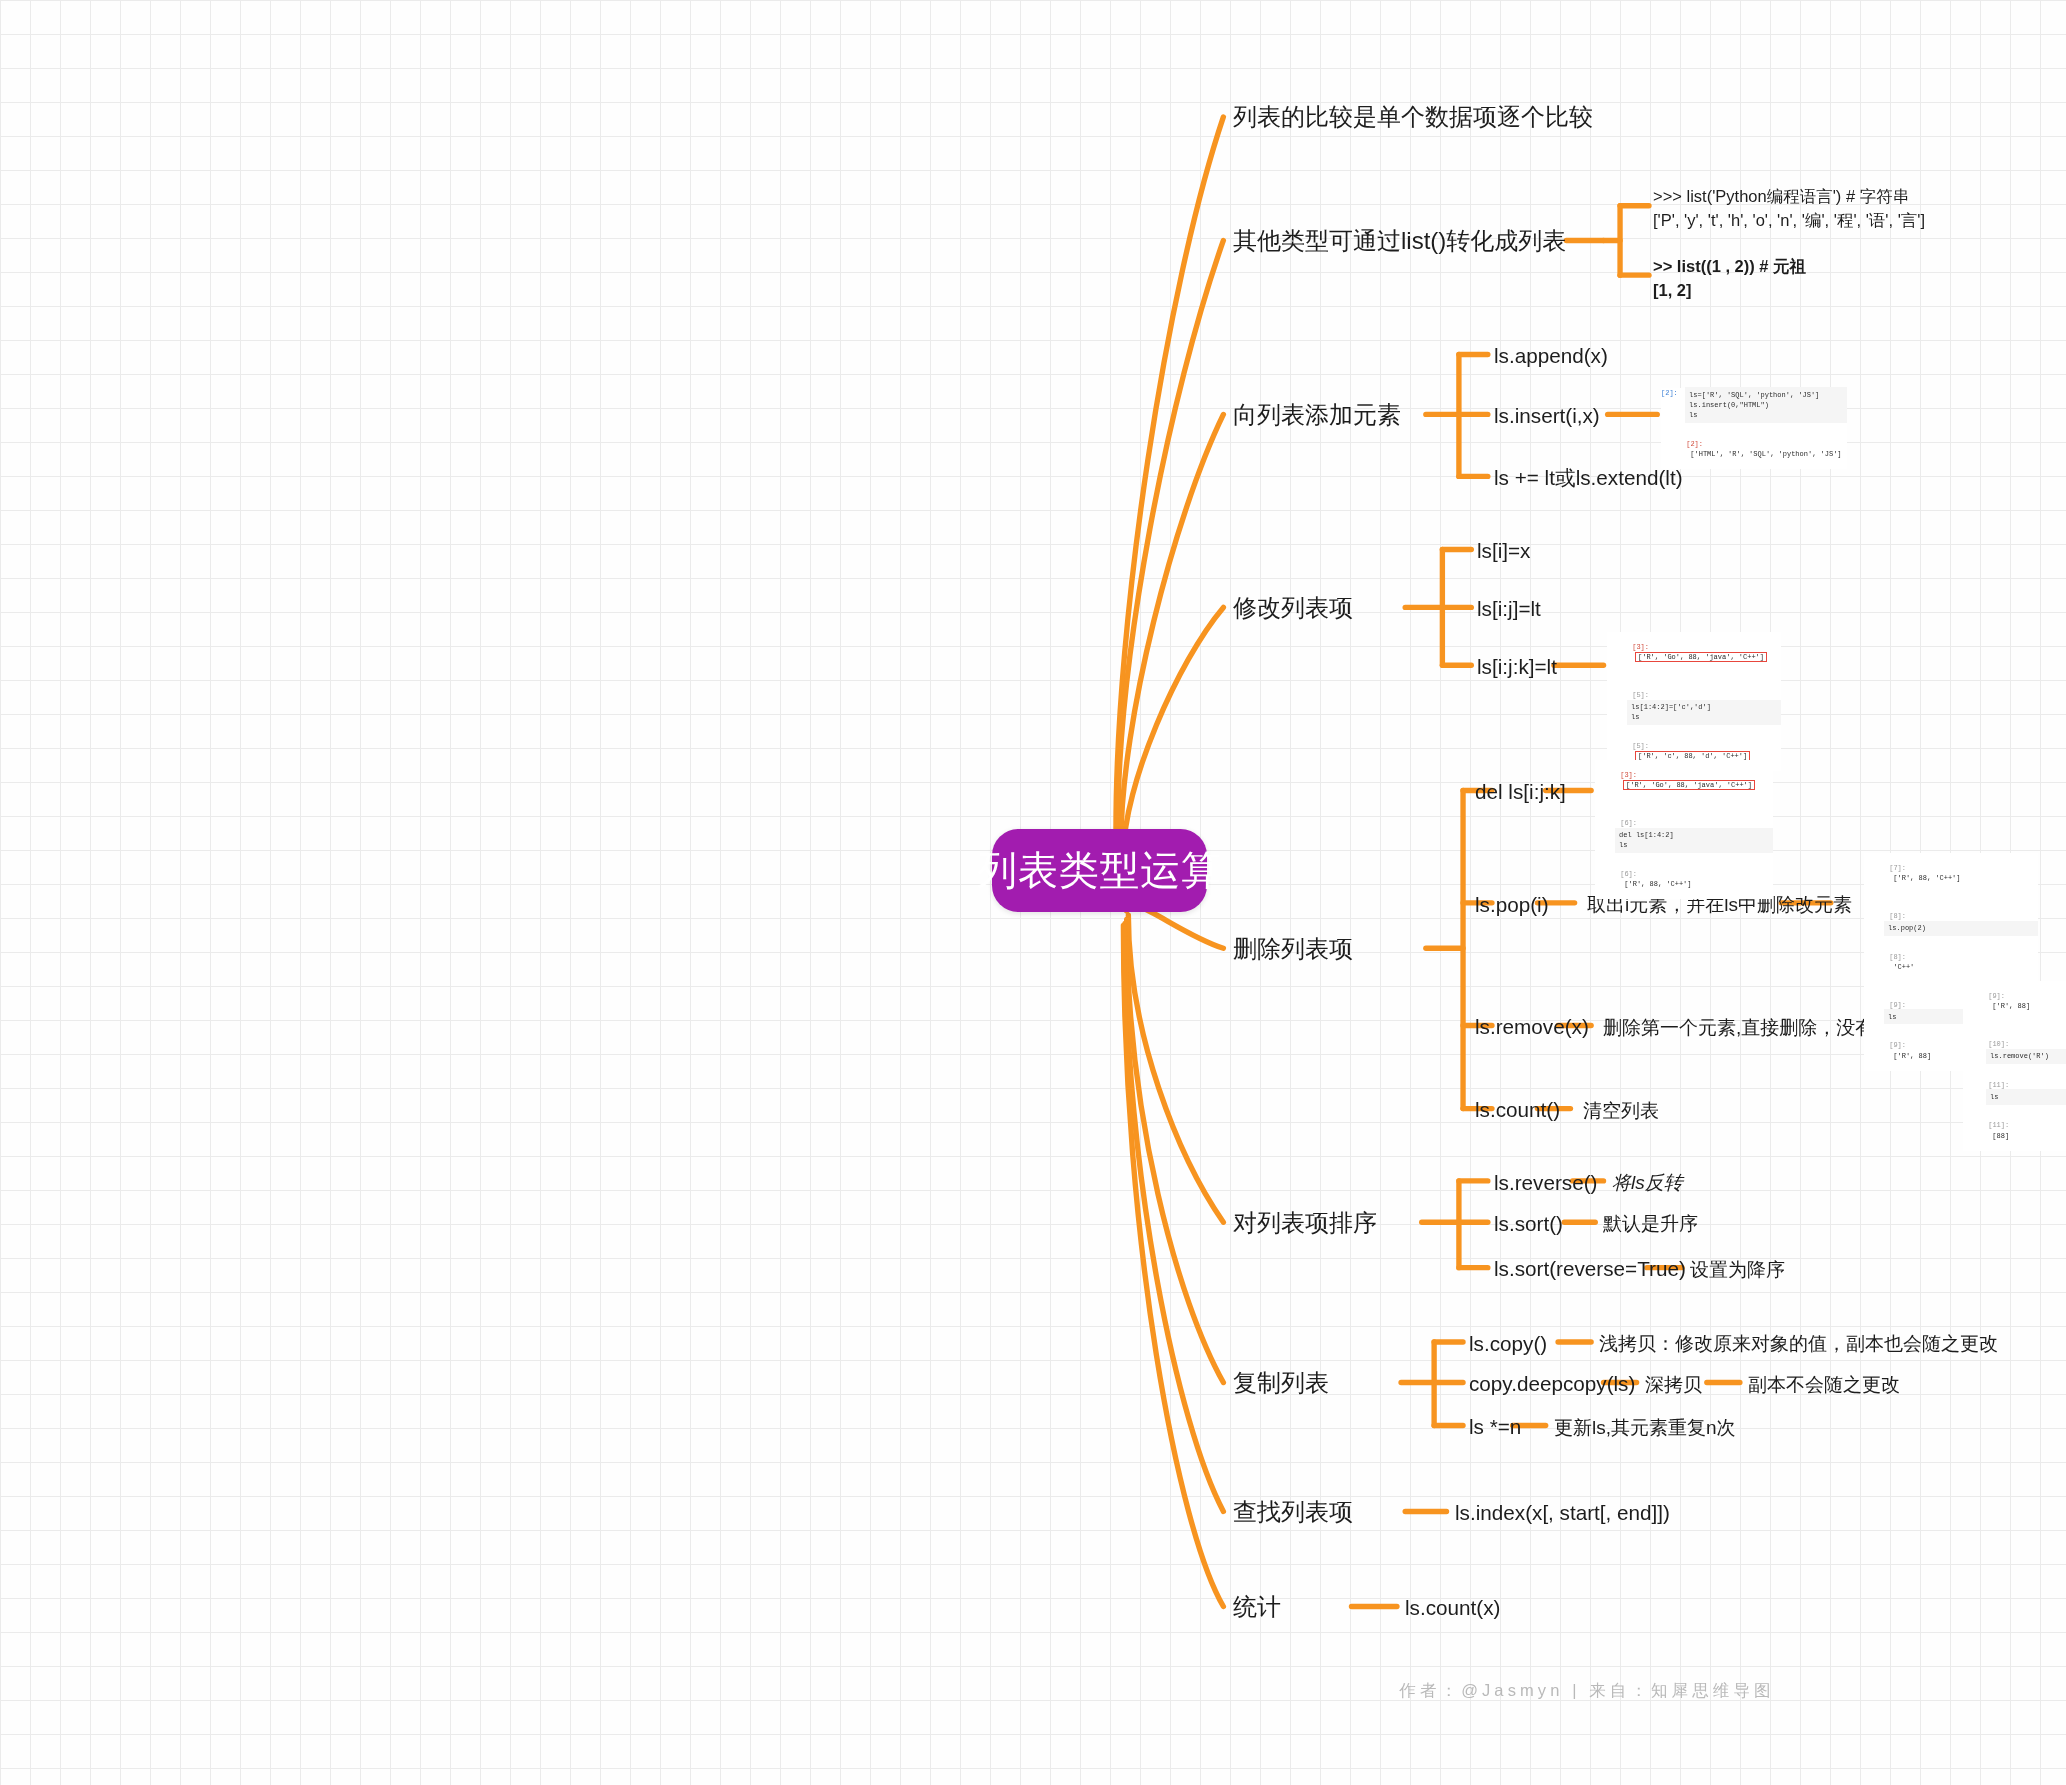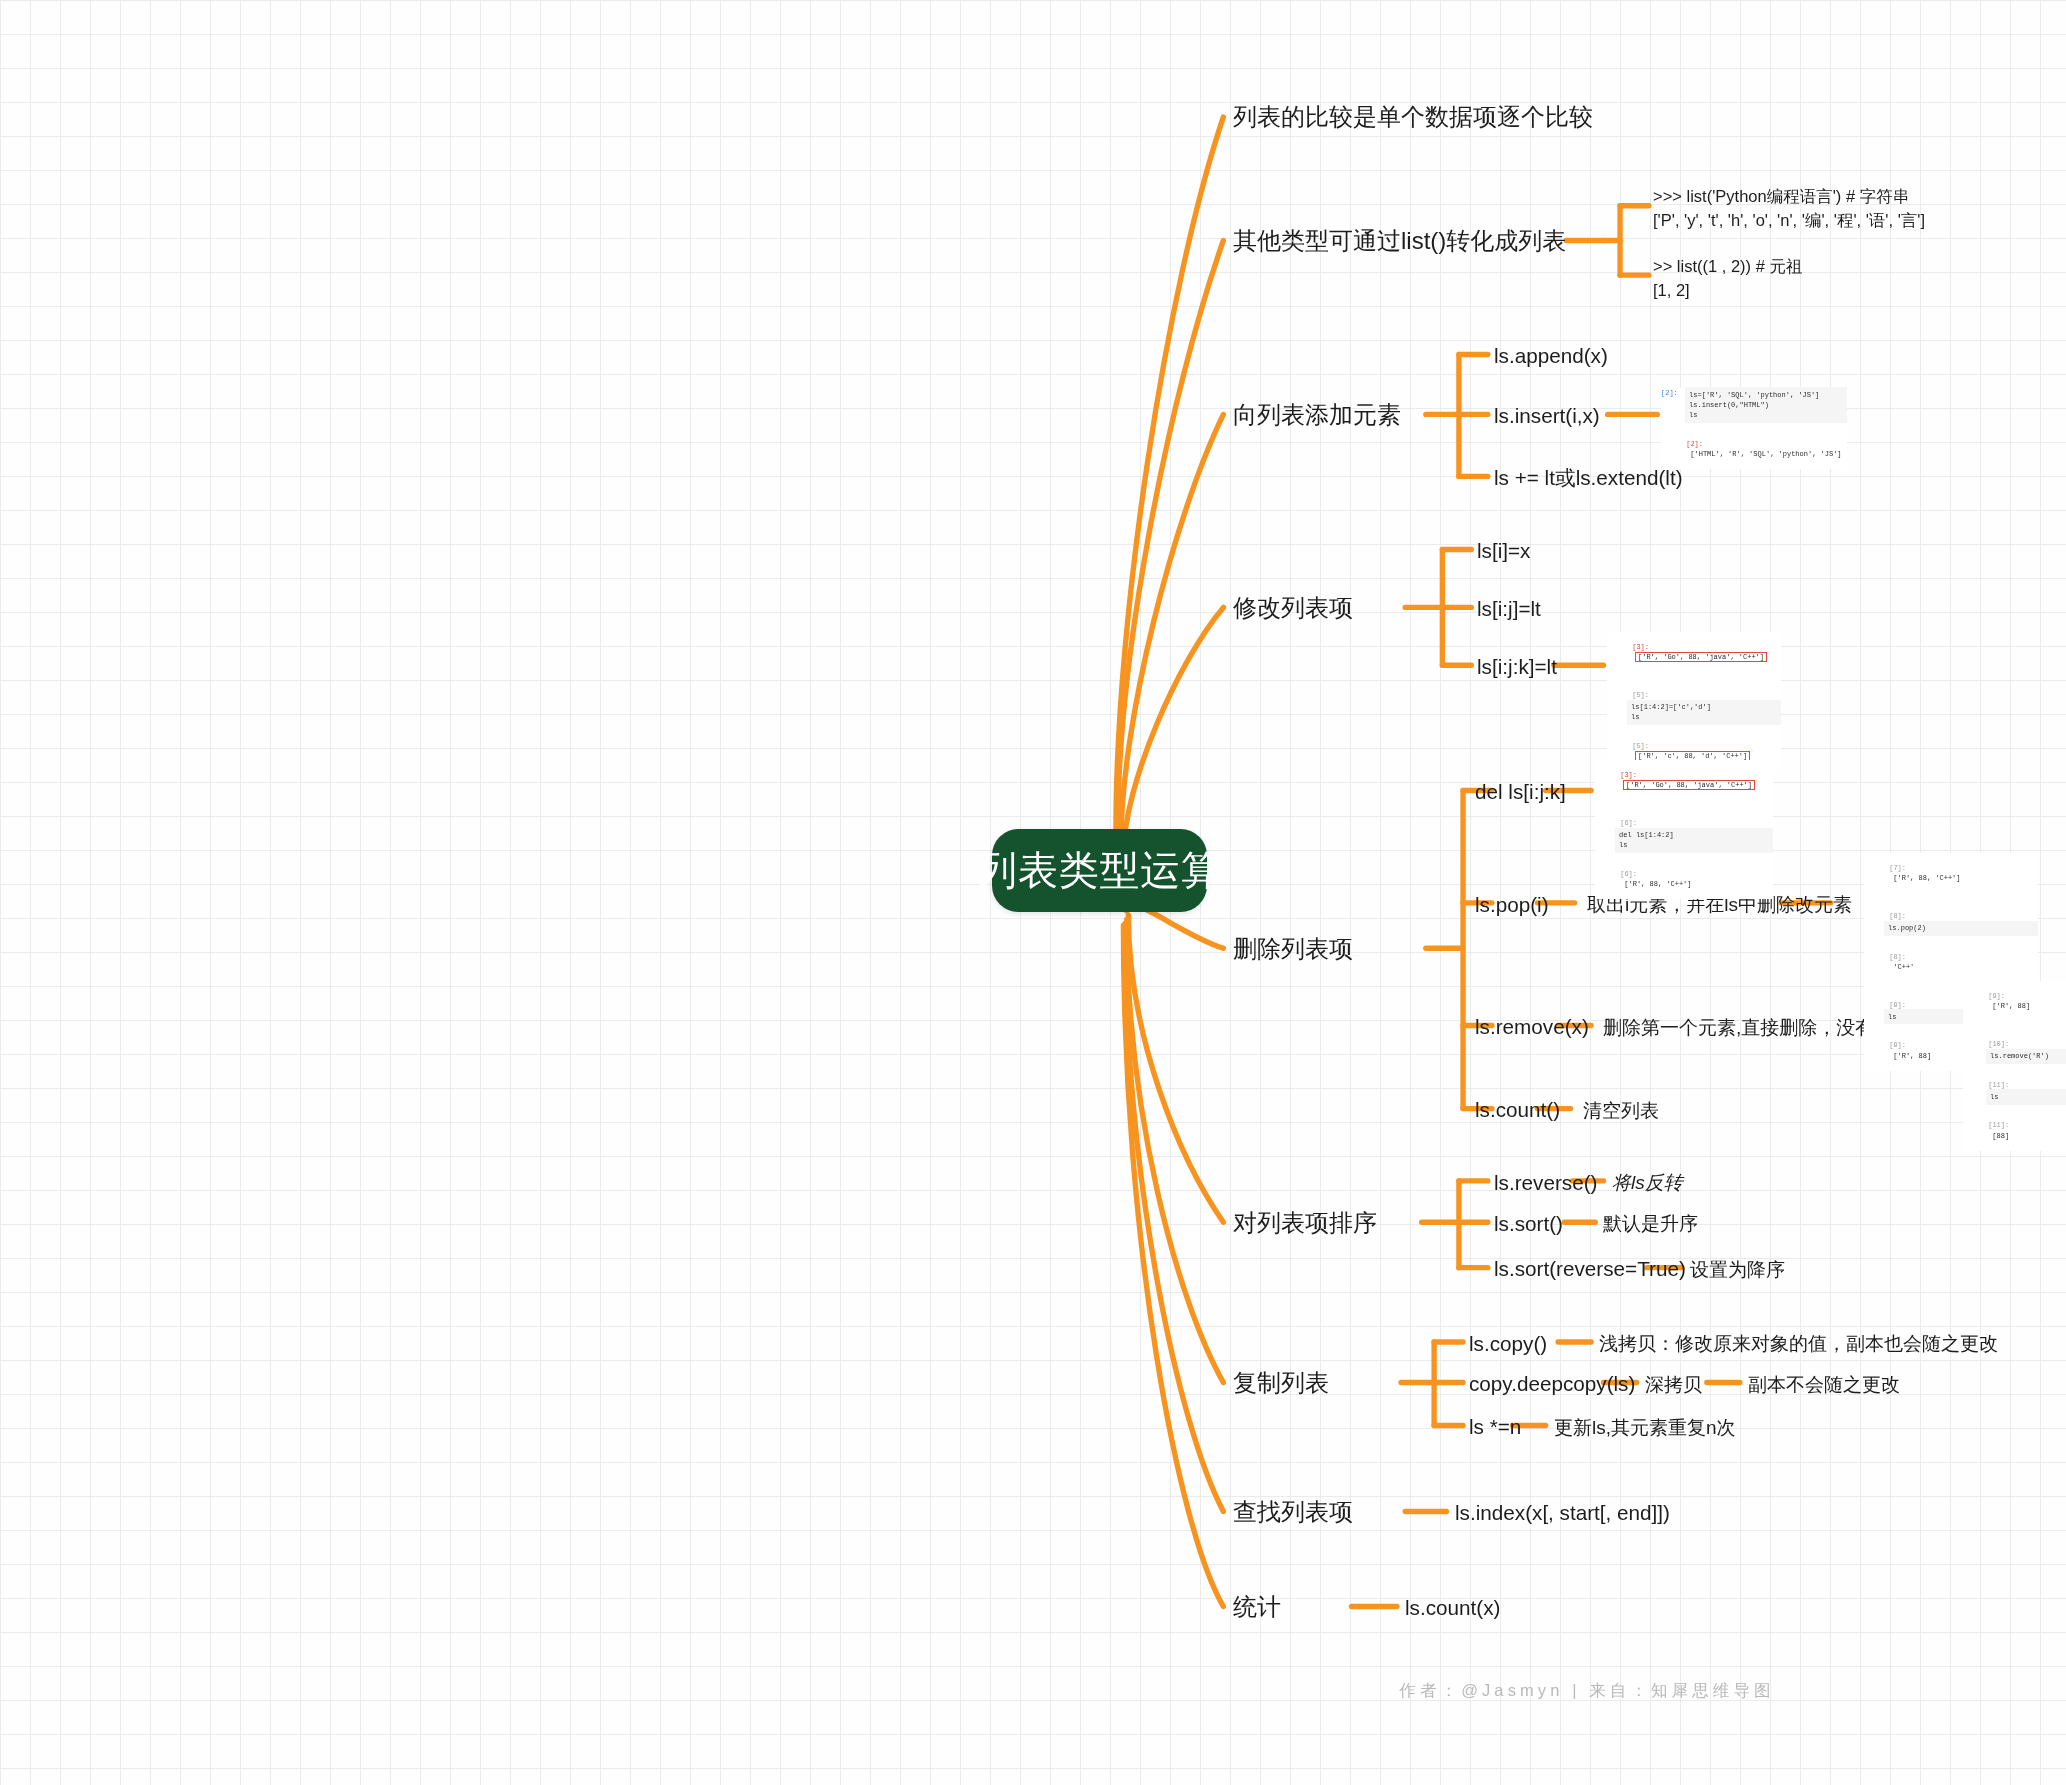--- a/index.html
+++ b/index.html
@@ -22,21 +22,21 @@
     z-index:0;
   }
   #canvas{position:absolute;inset:0;z-index:2;}
   #wires{position:absolute;inset:0;z-index:1;pointer-events:none;}
 
   
   .root-node{
     position:absolute;
     left:992px;top:829px;
     width:215px;height:83px;
-    background:#14532d;
+    background:#a21caf;
     border-radius:26.4px;
     display:flex;align-items:center;justify-content:center;
     box-shadow:0 1.7px 5.8px rgba(0,0,0,.10);
   }
   .root-node span{
     color:#ffffff;
     font-size:40px;
     letter-spacing:0.8px;
     white-space:nowrap;
     font-weight:400;
@@ -176,21 +176,21 @@
 
   <div class="root-node">
     <span>列表类型运算</span>
   </div>
 
   <div class="node lvl1" style="left:1233px;top:103px;">列表的比较是单个数据项逐个比较</div>
 
   <div class="node lvl1" style="left:1233px;top:227px;">其他类型可通过list()转化成列表</div>
   <div class="codetext" style="left:1653px;top:185px;">&gt;&gt;&gt; list('Python编程语言') # 字符串
 ['P', 'y', 't', 'h', 'o', 'n', '编', '程', '语', '言']</div>
-  <div class="codetext" style="left:1653px;top:255px;">&gt;&gt; list((1 , 2)) # 元祖
+  <div class="codetext" style="left:1653px;top:255px;font-weight:bold;">&gt;&gt; list((1 , 2)) # 元祖
 [1, 2]</div>
 
   <div class="node lvl1" style="left:1233px;top:401px;">向列表添加元素</div>
   <div class="node lvl2" style="left:1494px;top:344px;">ls.append(x)</div>
   <div class="node lvl2" style="left:1494px;top:404px;">ls.insert(i,x)</div>
   <div class="node lvl2" style="left:1494px;top:466px;text-align:center;">ls += lt或ls.extend(lt)</div>
 
   <div class="code-shot" style="left:1661px;top:388px;width:186px;font-size:7px;">
     <span class="ln"><span class="prompt-in">[2]:</span></span>
     <span class="cellbg" style="margin-top:-10.7px;margin-left:24px;">

